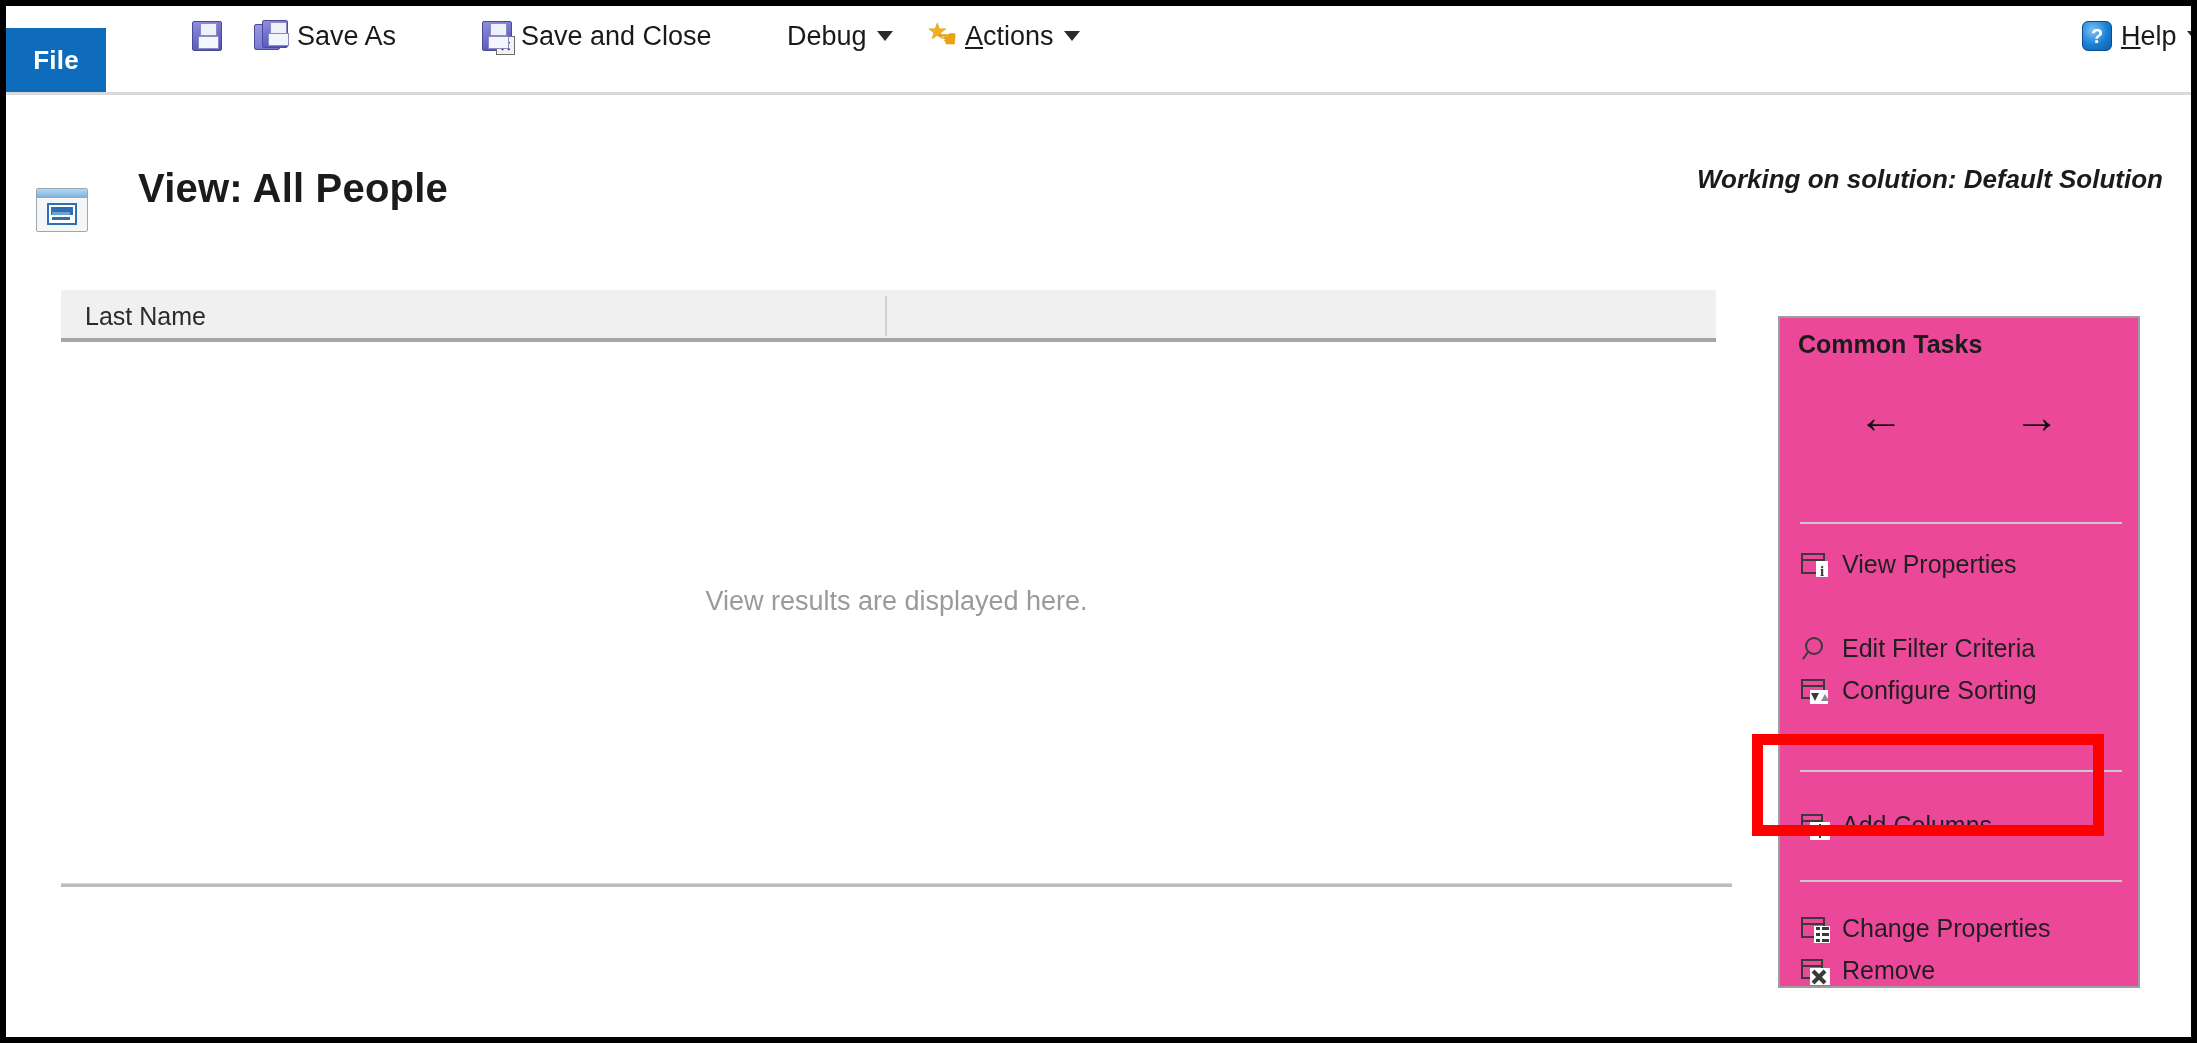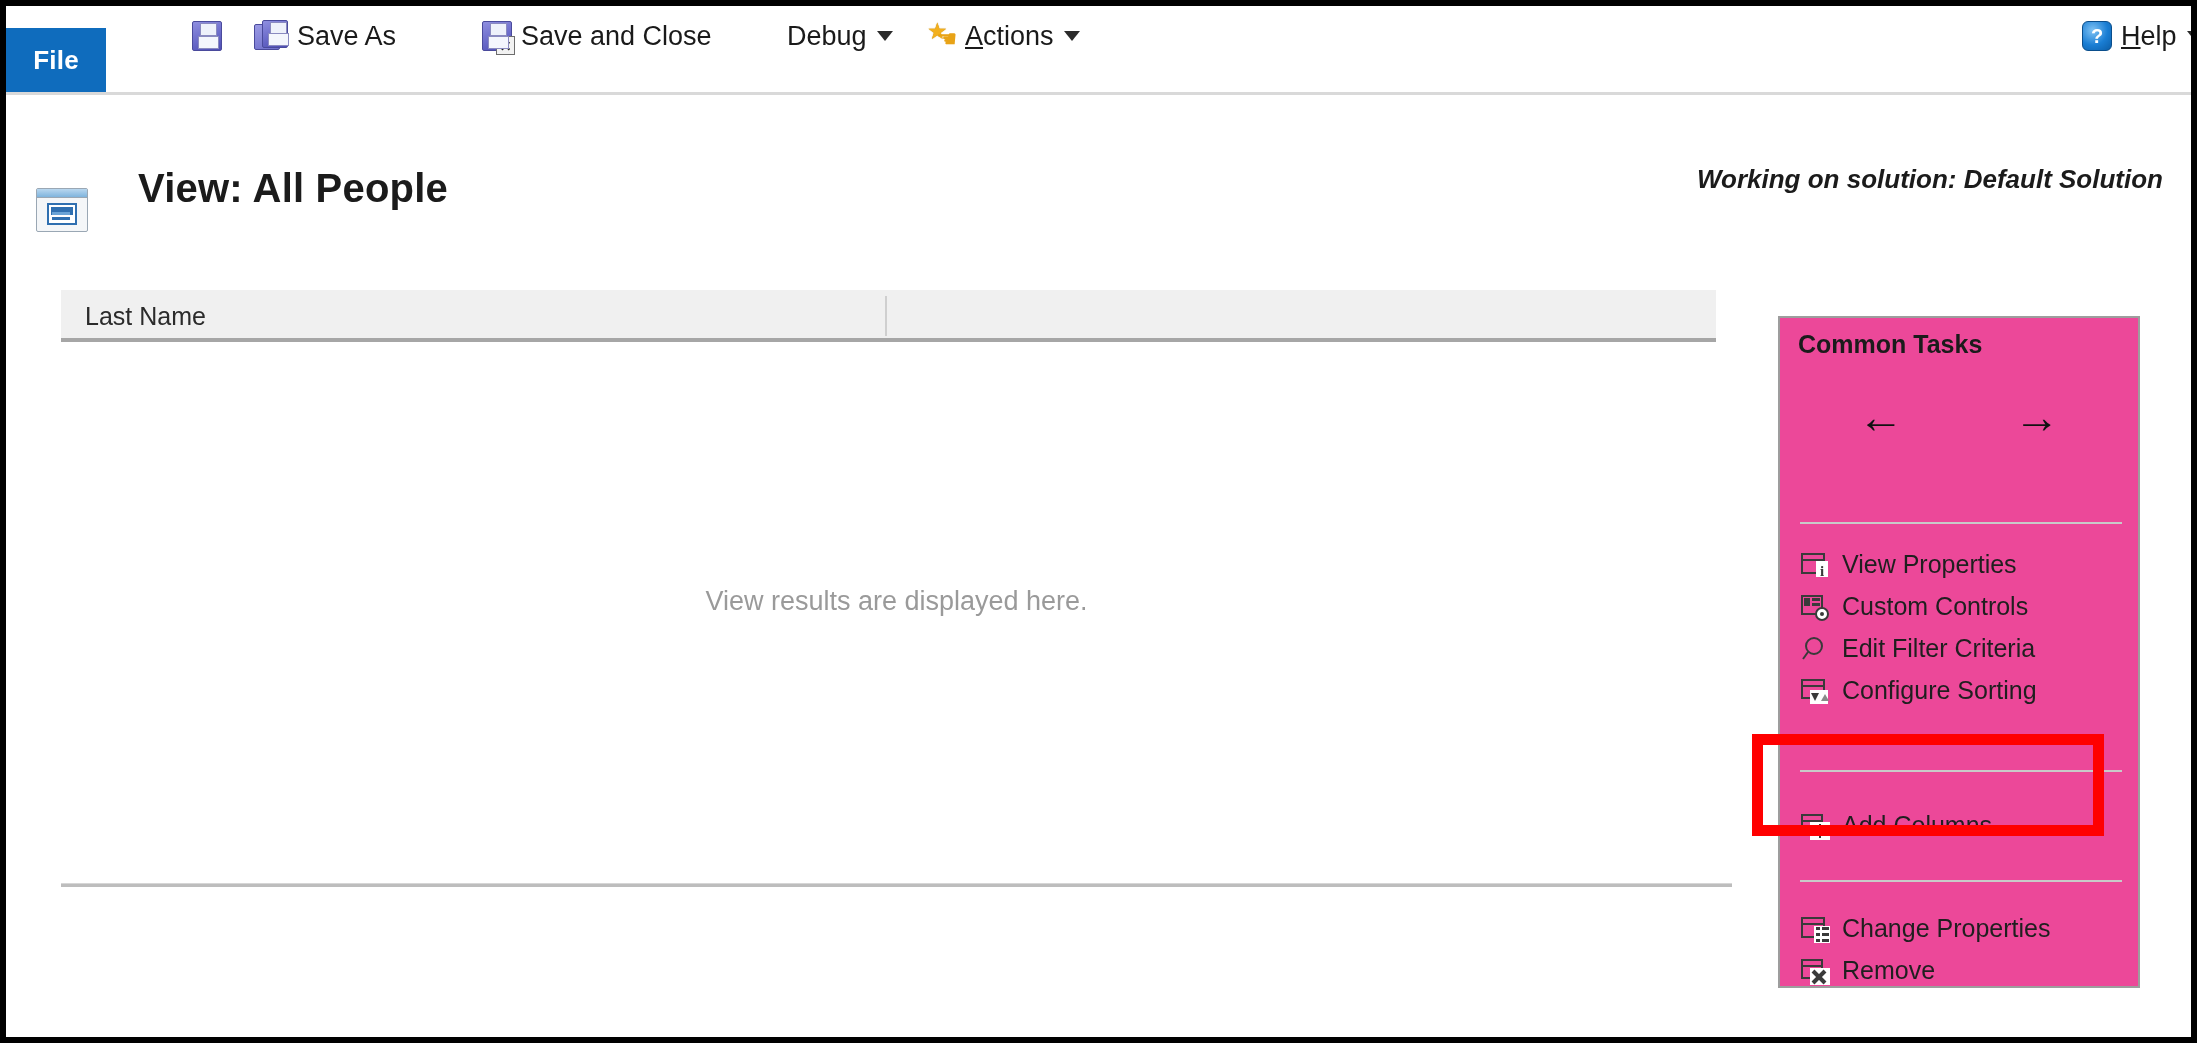--- a/index.html
+++ b/index.html
@@ -304,33 +304,20 @@
         <svg width="30" height="28" viewBox="0 0 30 28">
           <rect x="2" y="3" width="22" height="19" fill="none" stroke="#3a3a3a" stroke-width="2"></rect>
           <line x1="2" y1="9" x2="24" y2="9" stroke="#3a3a3a" stroke-width="2"></line>
           <rect x="16" y="10" width="12" height="16" fill="#ffffff" stroke="none"></rect>
           <text x="22" y="25" font-size="15" font-family="Liberation Serif, serif" font-weight="bold" fill="#3a3a3a" text-anchor="middle">i</text>
         </svg>
       </span>
       <span class="tlabel">View Properties</span>
     </div>
 
-    <div class="task-item" style="top:268px;">
-      <span class="tico">
-        <svg width="30" height="28" viewBox="0 0 30 28">
-          <rect x="2" y="3" width="20" height="18" fill="none" stroke="#3a3a3a" stroke-width="2"></rect>
-          <rect x="4" y="5" width="6" height="8" fill="#3a3a3a"></rect>
-          <rect x="12" y="5" width="8" height="3" fill="#3a3a3a"></rect>
-          <rect x="12" y="10" width="8" height="3" fill="#3a3a3a"></rect>
-          <circle cx="22" cy="21" r="6" fill="#ffffff" stroke="#3a3a3a" stroke-width="2"></circle>
-          <circle cx="22" cy="21" r="2" fill="#3a3a3a"></circle>
-        </svg>
-      </span>
-      <span class="tlabel">Custom Controls</span>
-    </div>
 
     <div class="task-item" style="top:310px;">
       <span class="tico">
         <svg width="30" height="28" viewBox="0 0 30 28">
           <circle cx="14" cy="11" r="8" fill="none" stroke="#3a3a3a" stroke-width="2"></circle>
           <line x1="8" y1="17" x2="3" y2="24" stroke="#3a3a3a" stroke-width="2"></line>
         </svg>
       </span>
       <span class="tlabel">Edit Filter Criteria</span>
     </div>

